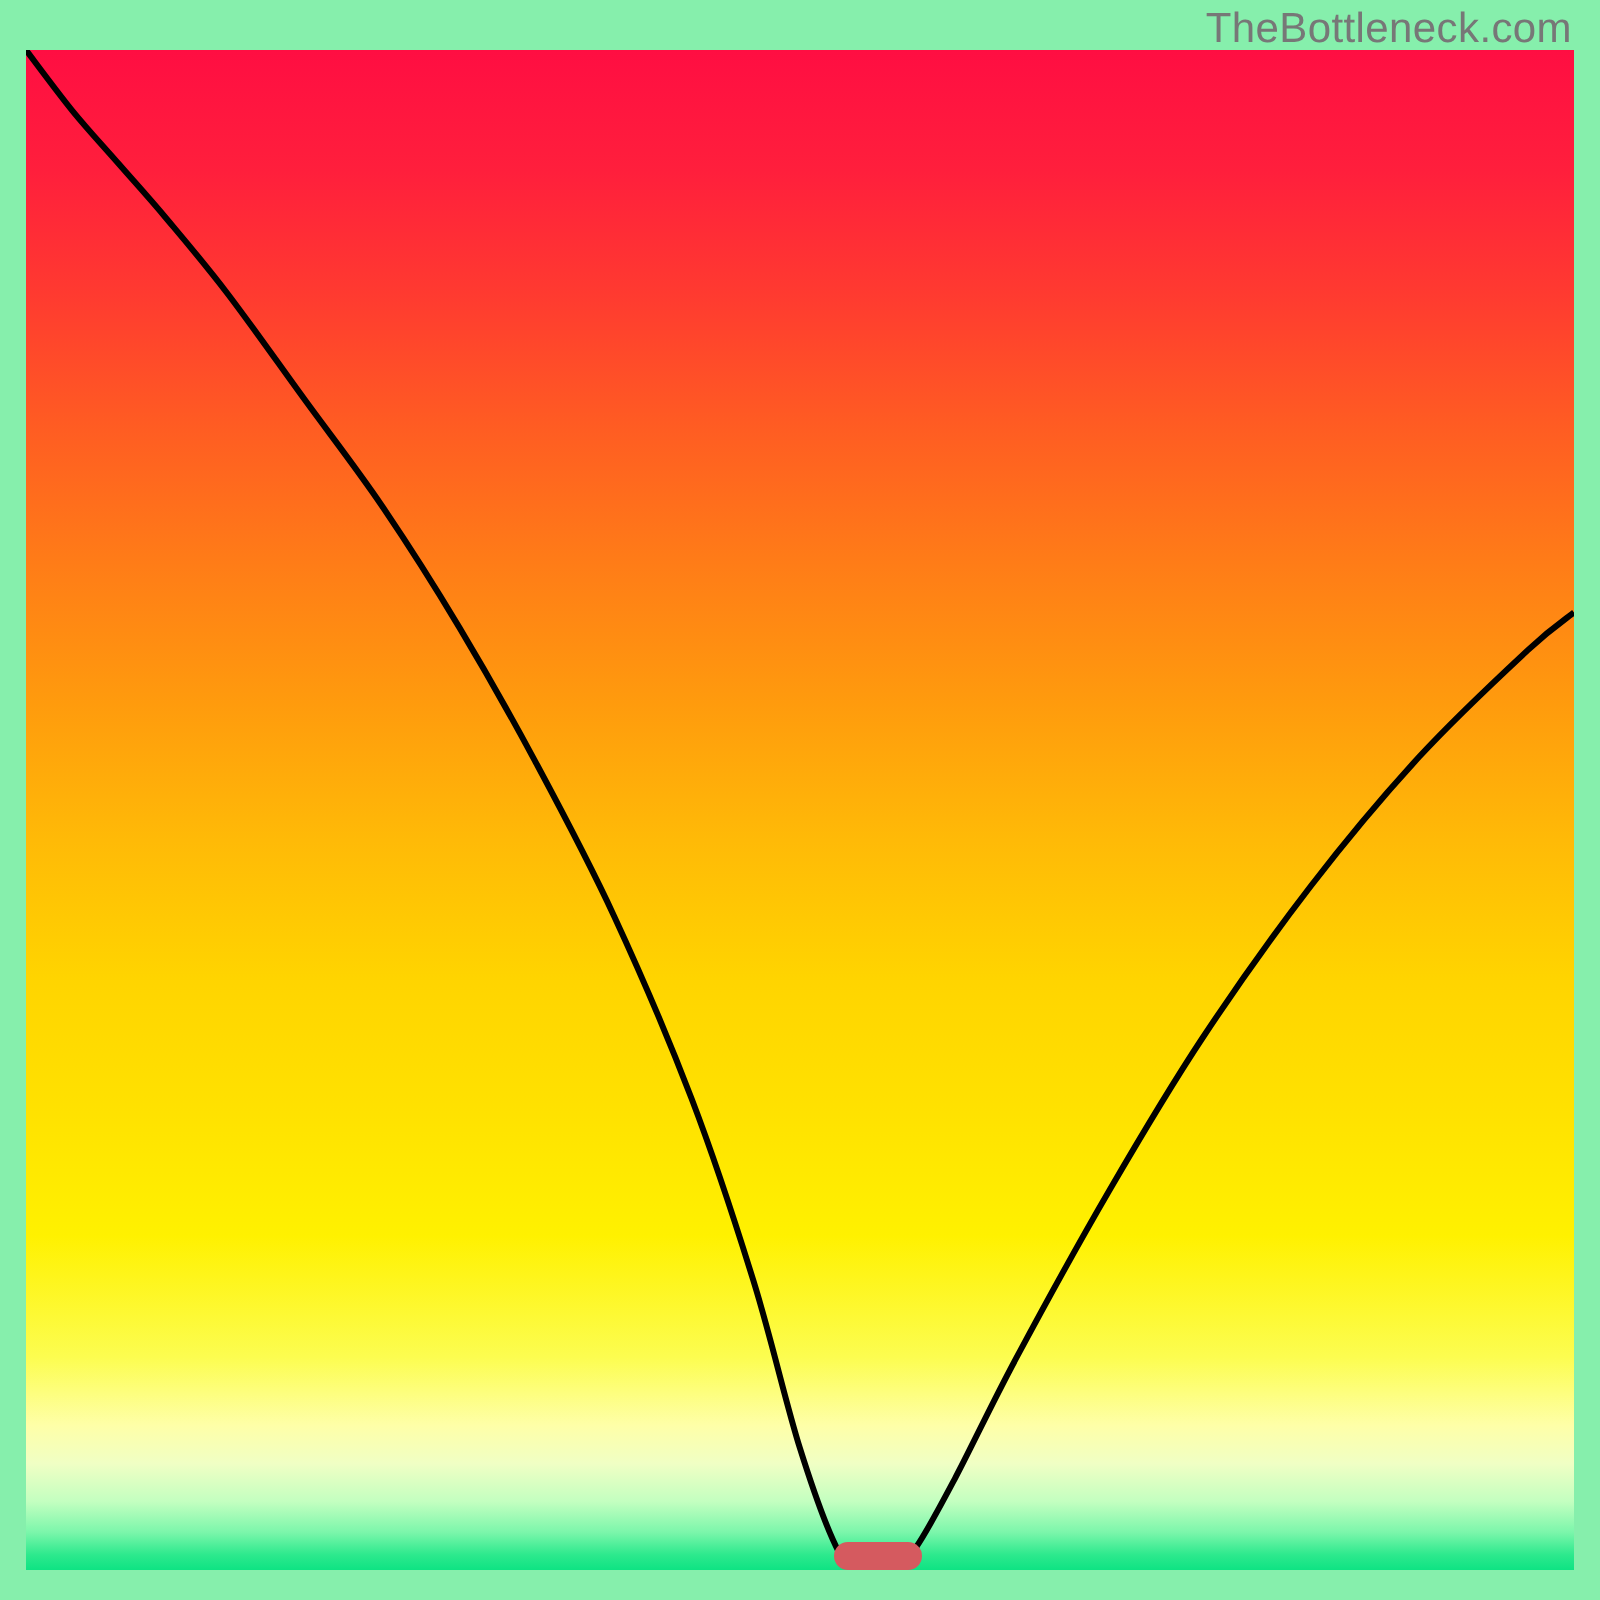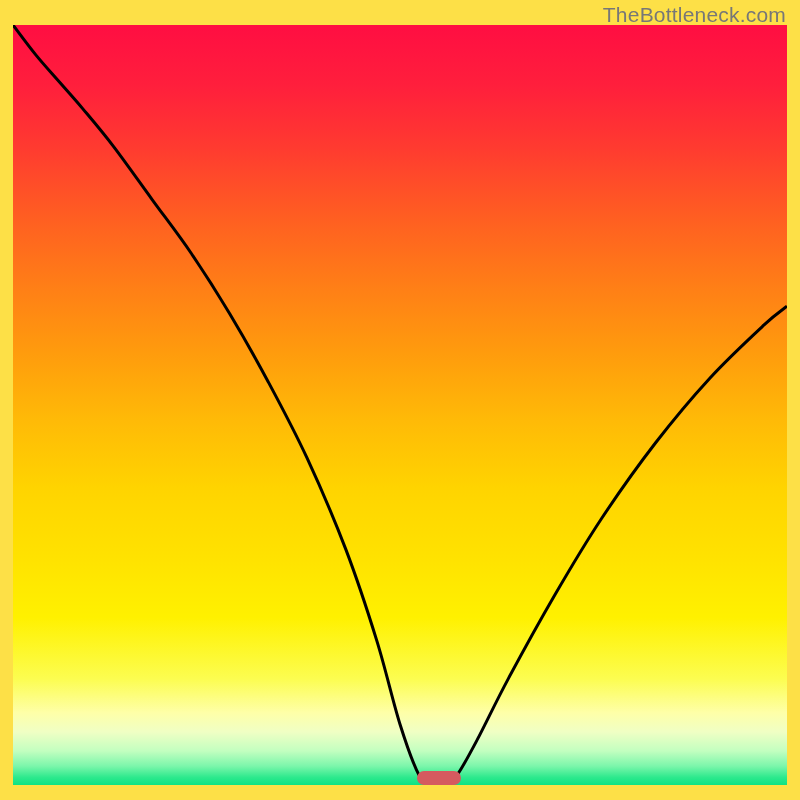--- a/index.html
+++ b/index.html
@@ -8,21 +8,21 @@
     width: 800px;
     height: 800px;
     background: #000;
     overflow: hidden;
     font-family: Arial, Helvetica, sans-serif;
   }
   .stage {
     position: relative;
     width: 800px;
     height: 800px;
-    background: #fde047;
+    background: #86efac;
   }
   .plot-area {
     position: absolute;
     left: 13px;
     top: 25px;
     width: 774px;
     height: 760px;
     overflow: hidden;
   }
   .gradient-bg {

